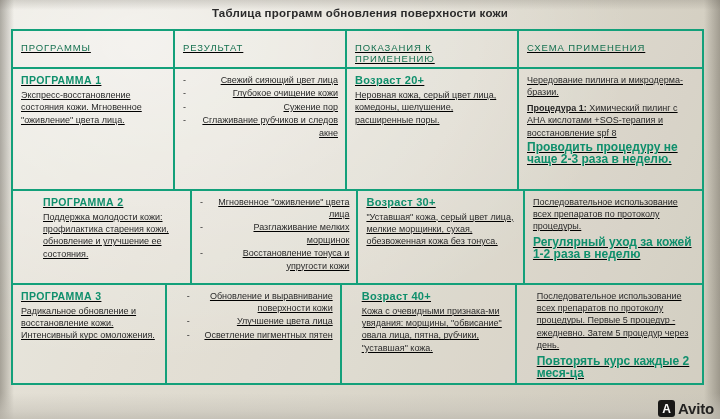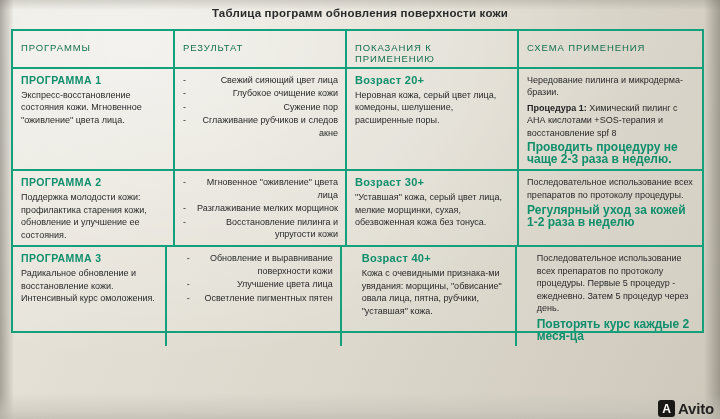--- a/index.html
+++ b/index.html
@@ -54,36 +54,37 @@
     font-size: 11.5px;
     font-weight: bold;
     color: #2b2b2b;
     letter-spacing: 0.2px;
   }
   .table {
     position: absolute;
     left: 11px;
     top: 29px;
     width: 693px;
-    height: 304px;
+    height: 356px;
     border: 2px solid #13a07a;
     box-sizing: border-box;
     display: flex;
     flex-direction: column;
     background: rgba(255,255,255,0.10);
+    text-decoration: underline;
   }
   .row {
     display: flex;
     border-bottom: 2px solid #13a07a;
     box-sizing: border-box;
   }
   .row:last-child { border-bottom: none; }
   .row.head { height: 38px; }
   .row.r1 { height: 137px; }
-  .row.r2 { height: 106px; }
+  .row.r2 { height: 106px; padding-left: 22px; }
   .row.r3 { height: 105px; gap: 12px; }
 
   .cell {
     border-right: 2px solid #13a07a;
     box-sizing: border-box;
     padding: 5px 7px 4px 8px;
     overflow: hidden;
   }
   .cell:last-child { border-right: none; }
   .c1 { width: 162px; }
@@ -242,21 +243,21 @@
 
     <div class="row r2">
       <div class="cell c1">
         <div class="prog-name">ПРОГРАММА 2</div>
         <div class="body-text">Поддержка молодости кожи: профилактика старения кожи, обновление и улучшение ее состояния.</div>
       </div>
       <div class="cell c2">
         <ul class="dash">
           <li>Мгновенное "оживление" цвета лица</li>
           <li>Разглаживание мелких морщинок</li>
-          <li>Восстановление пилинга и упругости кожи</li>
+          <li>Восстановление тонуса и упругости кожи</li>
         </ul>
       </div>
       <div class="cell c3">
         <div class="age">Возраст 30+</div>
         <div class="body-text">"Уставшая" кожа, серый цвет лица, мелкие морщинки, сухая, обезвоженная кожа без тонуса.</div>
       </div>
       <div class="cell c4">
         <div class="plain-block">Последовательное использование всех препаратов по протоколу процедуры.</div>
         <div class="note-green">Регулярный уход за кожей 1-2 раза в неделю</div>
       </div>

